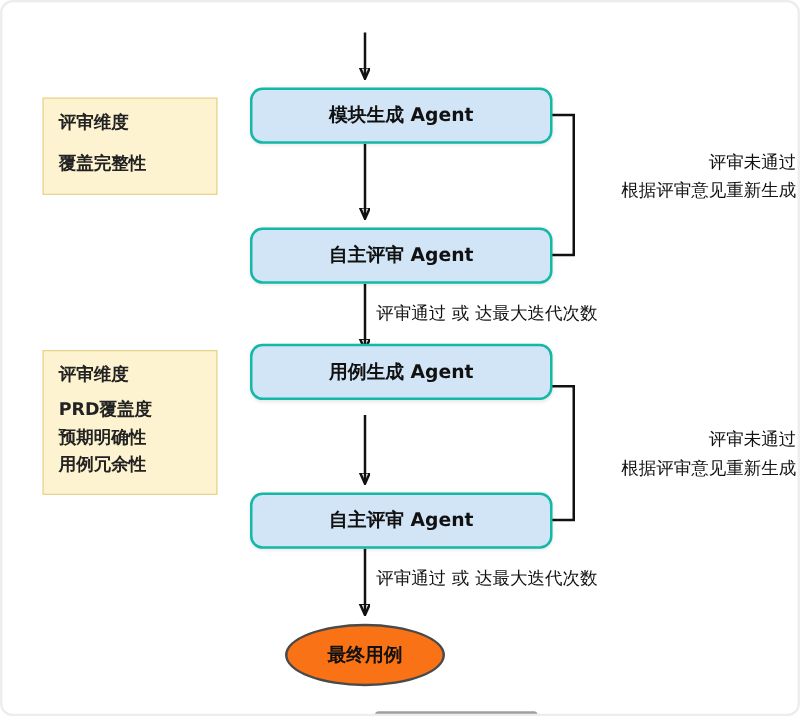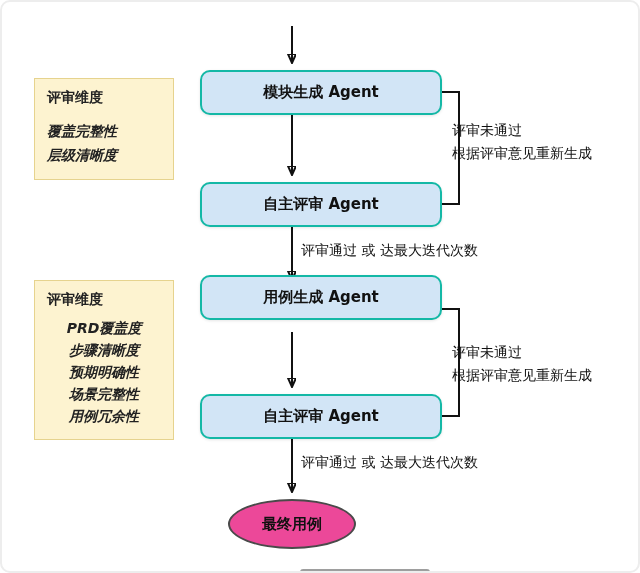--- a/index.html
+++ b/index.html
@@ -33,47 +33,47 @@
     border: 2px solid #14b8a6;
     border-radius: 10px;
     display: flex; align-items: center; justify-content: center;
     font-size: 15px; font-weight: bold; color: #111111;
     box-shadow: 0 1px 3px rgba(0,0,0,0.10);
     margin-left: 28px;
   }
   .terminal {
     position: absolute;
     left: 226px; top: 497px; width: 128px; height: 50px;
-    background: #ec4899;
+    background: #f97316;
     border: 2px solid #4a4a4a;
     border-radius: 50%;
     display: flex; align-items: center; justify-content: center;
     font-size: 15px; font-weight: bold; color: #111111;
   }
   .panel {
     position: absolute;
     left: 32px; width: 140px;
     background: #fdf3d0;
     border: 1px solid #e6d38e;
     padding: 10px 12px 12px 12px;
     color: #222222;
     font-size: 14px;
     font-weight: 600;
   }
   .panel-title { margin-bottom: 12px; }
-  .panel-item { line-height: 24px; font-style: italic; }
+  .panel-item { line-height: 24px; }
   .panel-2 .panel-title { margin-bottom: 8px; }
-  .panel-2 .panel-item { line-height: 22px; text-align: center; }
+  .panel-2 .panel-item { line-height: 22px; }
   .edge-label {
     position: absolute;
     font-size: 14px; color: #111111;
     white-space: nowrap;
   }
   .edge-label.loop {
-    width: 185px; text-align: left; line-height: 23px;
+    width: 185px; text-align: right; line-height: 23px;
   }
   .bottom-artifact {
     position: absolute;
     left: 298px; top: 567px;
     width: 130px; height: 6px;
     background: #7d7d7d;
     border-radius: 3px 3px 0 0;
     opacity: 0.75;
   }
 </style>
@@ -93,29 +93,26 @@
     <path d="M290 225 V 277" marker-end="url(#ah)"></path>
     <path d="M290 330 V 384" marker-end="url(#ah)"></path>
     <path d="M290 437 V 489" marker-end="url(#ah)"></path>
     <path d="M412 202 H 457 V 90 H 422" marker-end="url(#ah)"></path>
     <path d="M412 414 H 457 V 307 H 422" marker-end="url(#ah)"></path>
   </svg>
 
   <div class="panel panel-1" style="top:76px;">
     <div class="panel-title">评审维度</div>
     <div class="panel-item">覆盖完整性</div>
-    <div class="panel-item">层级清晰度</div>
   </div>
 
   <div class="panel panel-2" style="top:278px;">
     <div class="panel-title">评审维度</div>
     <div class="panel-item">PRD覆盖度</div>
-    <div class="panel-item">步骤清晰度</div>
     <div class="panel-item">预期明确性</div>
-    <div class="panel-item">场景完整性</div>
     <div class="panel-item">用例冗余性</div>
   </div>
 
   <div class="node" style="top:68px;">
     <span>模块生成 Agent</span>
   </div>
 
   <div class="node" style="top:180px;">
     <span>自主评审 Agent</span>
   </div>

